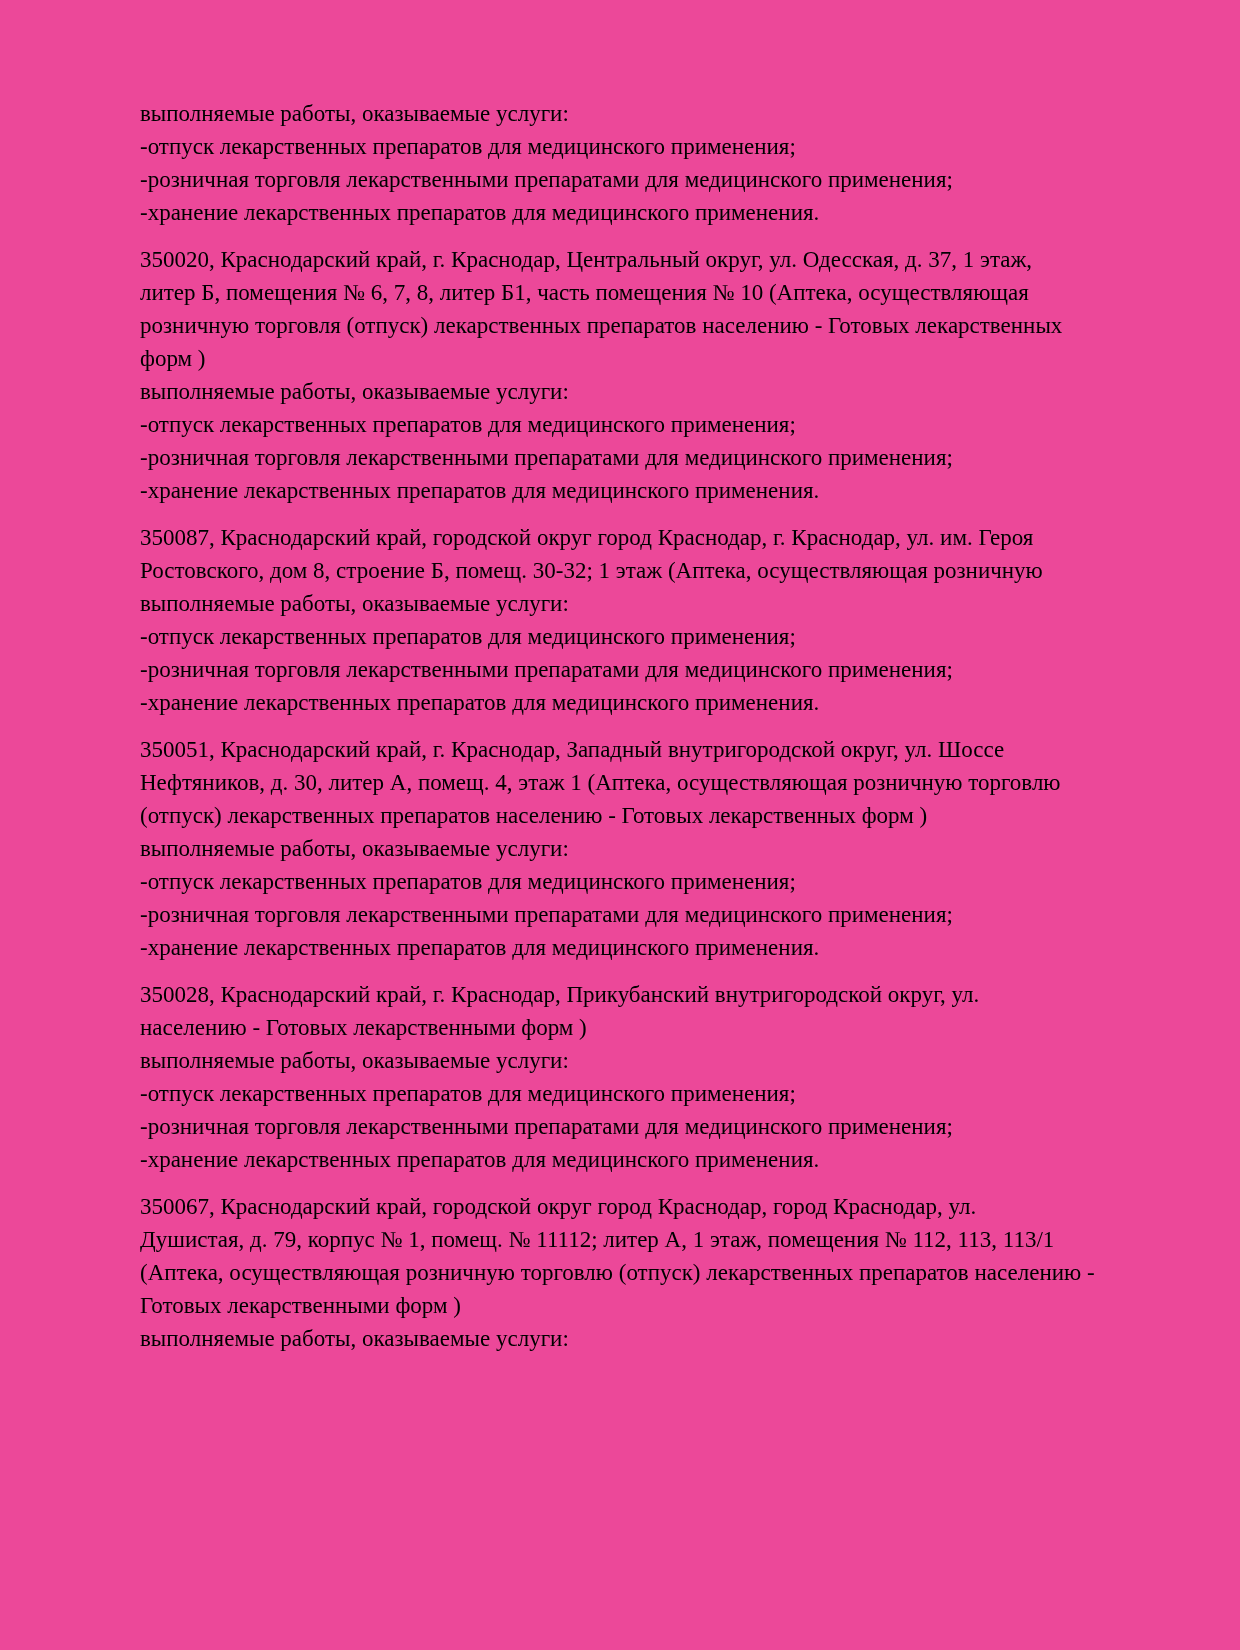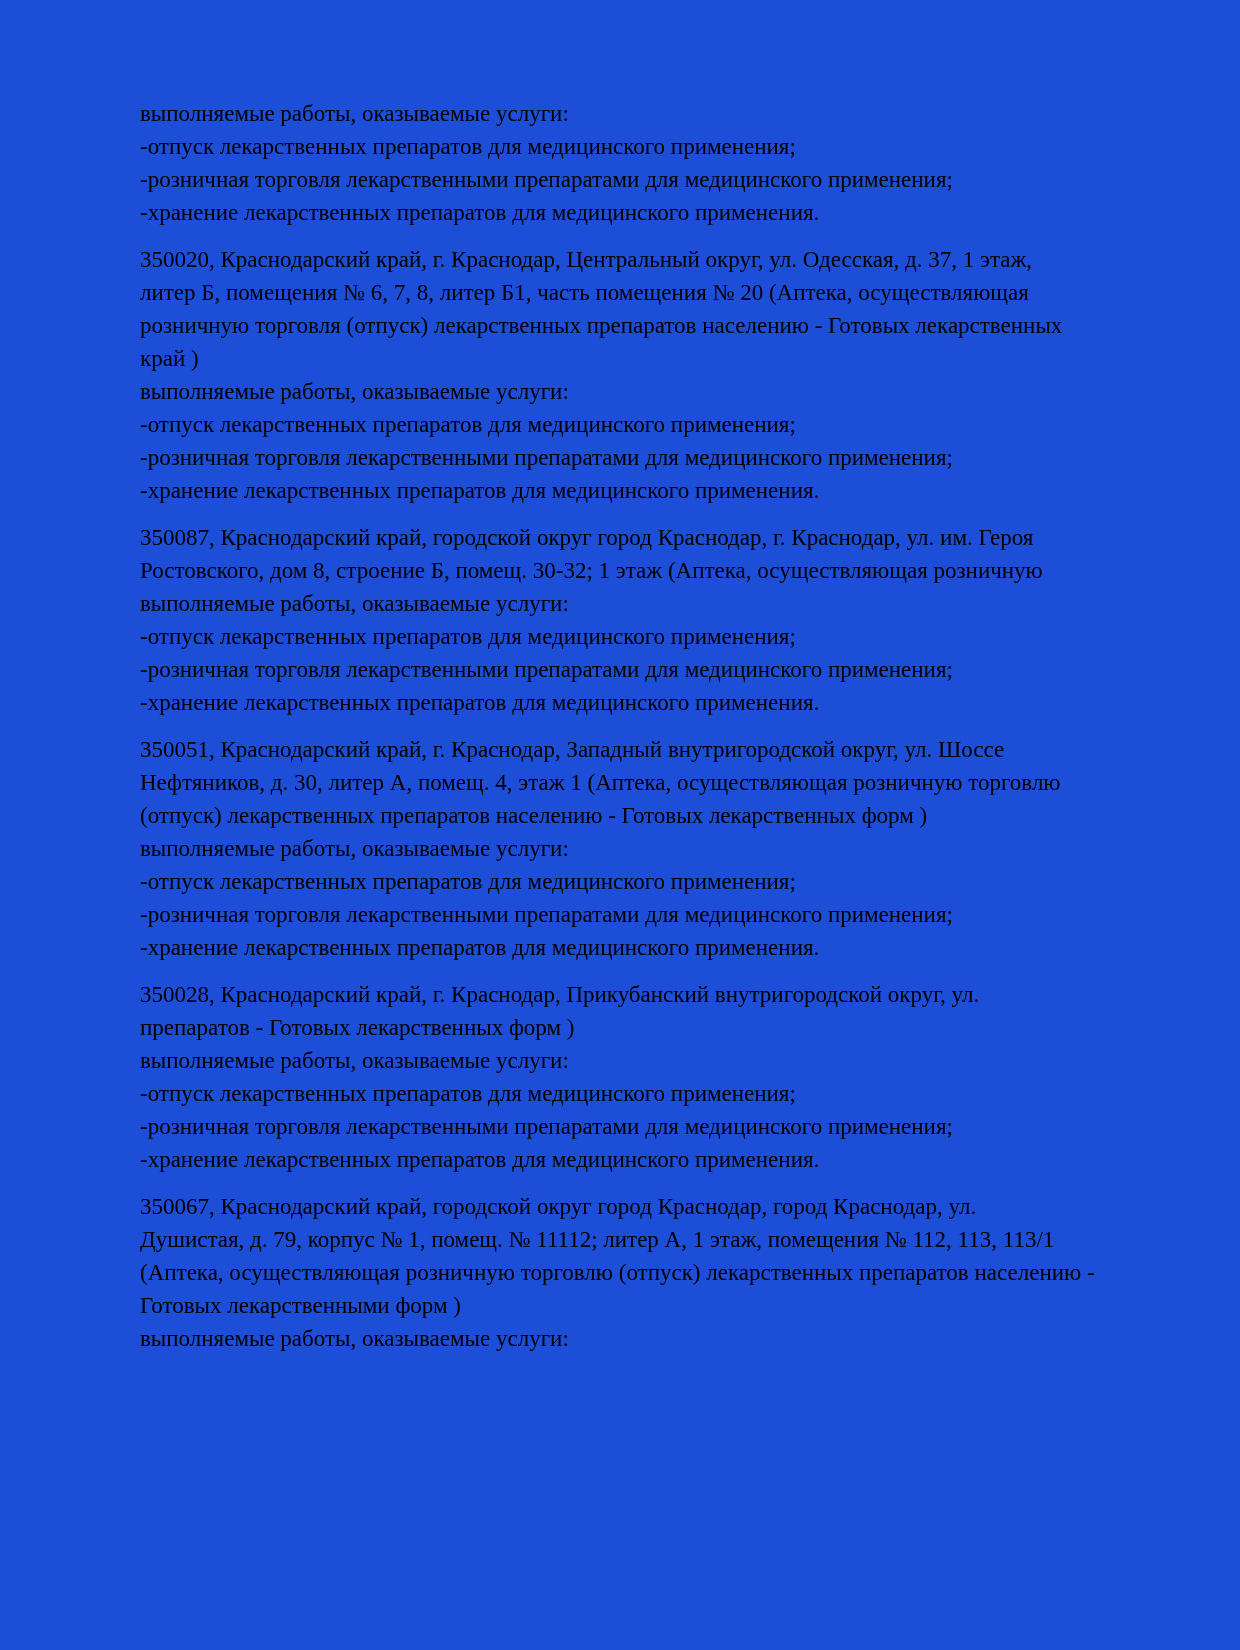--- a/index.html
+++ b/index.html
@@ -4,21 +4,21 @@
 <style>
   html, body {
     margin: 0;
     padding: 0;
     background: #ffffff;
   }
   .page {
     position: relative;
     width: 1240px;
     height: 1650px;
-    background: #1d4ed8;
+    background: #ec4899;
     overflow: hidden;
   }
   .doc {
     position: absolute;
     left: 140px;
     top: 97px;
     width: 1070px;
     color: #000000;
     font-family: "Liberation Serif", "DejaVu Serif", serif;
     font-size: 23px;
@@ -37,23 +37,23 @@
 <div class="page">
   <div class="doc" id="doc-body" style="color: rgb(0, 0, 0);">
       <div class="block">
         <div class="line">выполняемые работы, оказываемые услуги:</div>
         <div class="line">-отпуск лекарственных препаратов для медицинского применения;</div>
         <div class="line">-розничная торговля лекарственными препаратами для медицинского применения;</div>
         <div class="line">-хранение лекарственных препаратов для медицинского применения.</div>
       </div>
       <div class="block">
         <div class="line">350020, Краснодарский край, г. Краснодар, Центральный округ, ул. Одесская, д. 37, 1 этаж,</div>
-        <div class="line">литер Б, помещения № 6, 7, 8, литер Б1, часть помещения № 20 (Аптека, осуществляющая</div>
+        <div class="line">литер Б, помещения № 6, 7, 8, литер Б1, часть помещения № 10 (Аптека, осуществляющая</div>
         <div class="line">розничную торговля (отпуск) лекарственных препаратов населению - Готовых лекарственных</div>
-        <div class="line">край )</div>
+        <div class="line">форм )</div>
         <div class="line">выполняемые работы, оказываемые услуги:</div>
         <div class="line">-отпуск лекарственных препаратов для медицинского применения;</div>
         <div class="line">-розничная торговля лекарственными препаратами для медицинского применения;</div>
         <div class="line">-хранение лекарственных препаратов для медицинского применения.</div>
       </div>
       <div class="block">
         <div class="line">350087, Краснодарский край, городской округ город Краснодар, г. Краснодар, ул. им. Героя</div>
         <div class="line">Ростовского, дом 8, строение Б, помещ. 30-32; 1 этаж (Аптека, осуществляющая розничную</div>
         <div class="line">выполняемые работы, оказываемые услуги:</div>
         <div class="line">-отпуск лекарственных препаратов для медицинского применения;</div>
@@ -64,21 +64,21 @@
         <div class="line">350051, Краснодарский край, г. Краснодар, Западный внутригородской округ, ул. Шоссе</div>
         <div class="line">Нефтяников, д. 30, литер А, помещ. 4, этаж 1 (Аптека, осуществляющая розничную торговлю</div>
         <div class="line">(отпуск) лекарственных препаратов населению - Готовых лекарственных форм )</div>
         <div class="line">выполняемые работы, оказываемые услуги:</div>
         <div class="line">-отпуск лекарственных препаратов для медицинского применения;</div>
         <div class="line">-розничная торговля лекарственными препаратами для медицинского применения;</div>
         <div class="line">-хранение лекарственных препаратов для медицинского применения.</div>
       </div>
       <div class="block">
         <div class="line">350028, Краснодарский край, г. Краснодар, Прикубанский внутригородской округ, ул.</div>
-        <div class="line">препаратов - Готовых лекарственных форм )</div>
+        <div class="line">населению - Готовых лекарственными форм )</div>
         <div class="line">выполняемые работы, оказываемые услуги:</div>
         <div class="line">-отпуск лекарственных препаратов для медицинского применения;</div>
         <div class="line">-розничная торговля лекарственными препаратами для медицинского применения;</div>
         <div class="line">-хранение лекарственных препаратов для медицинского применения.</div>
       </div>
       <div class="block">
         <div class="line">350067, Краснодарский край, городской округ город Краснодар, город Краснодар, ул.</div>
         <div class="line">Душистая, д. 79, корпус № 1, помещ. № 11112; литер А, 1 этаж, помещения № 112, 113, 113/1</div>
         <div class="line">(Аптека, осуществляющая розничную торговлю (отпуск) лекарственных препаратов населению -</div>
         <div class="line">Готовых лекарственными форм )</div>

